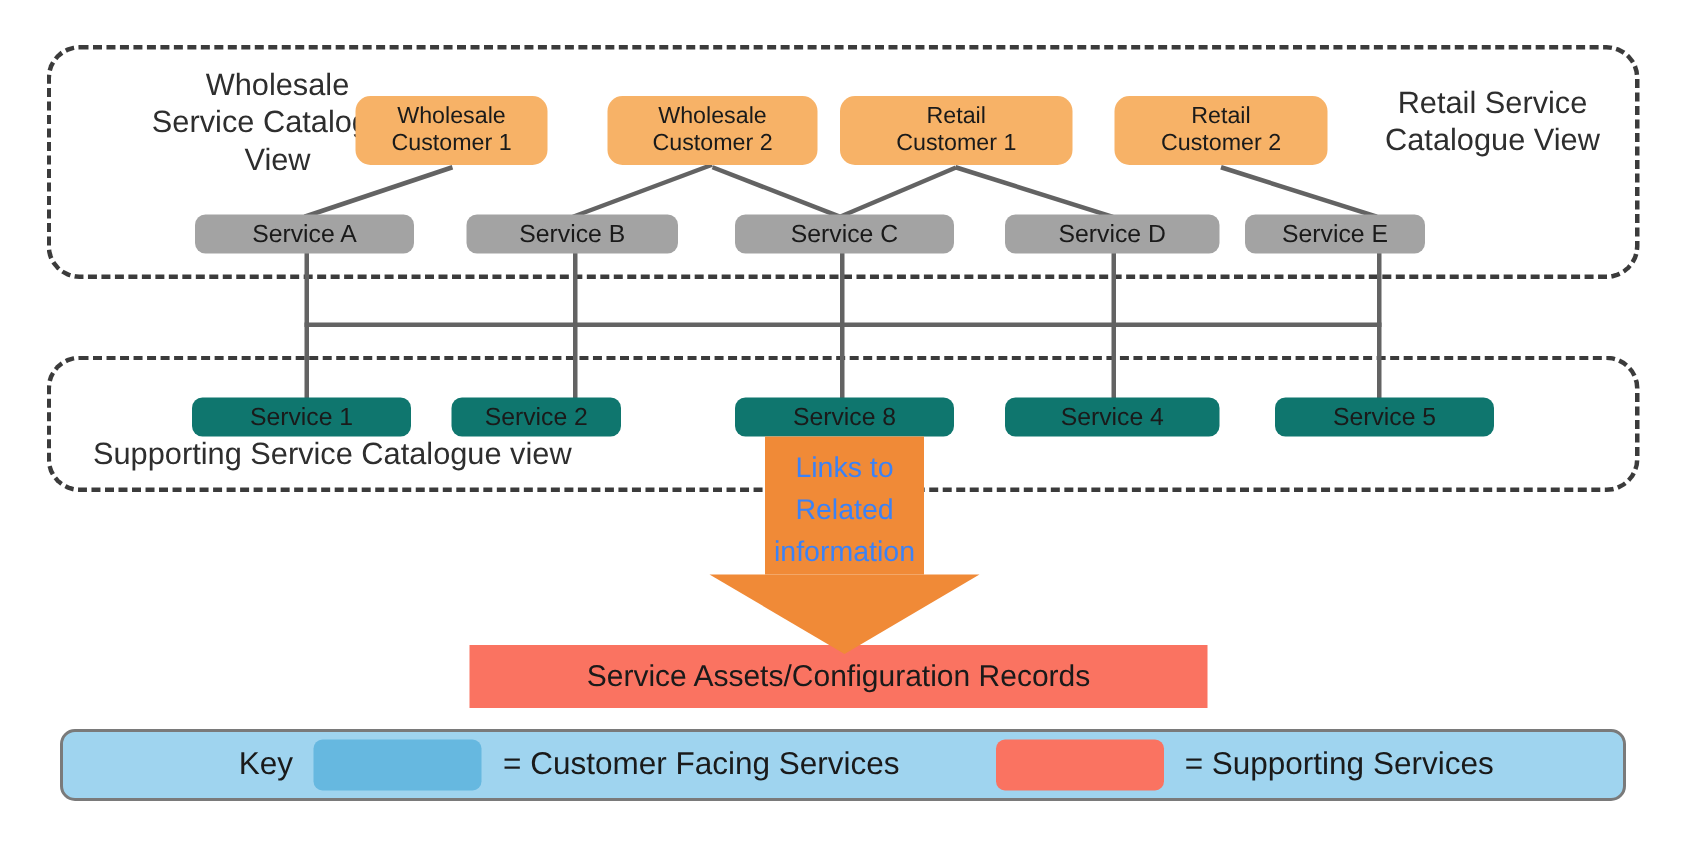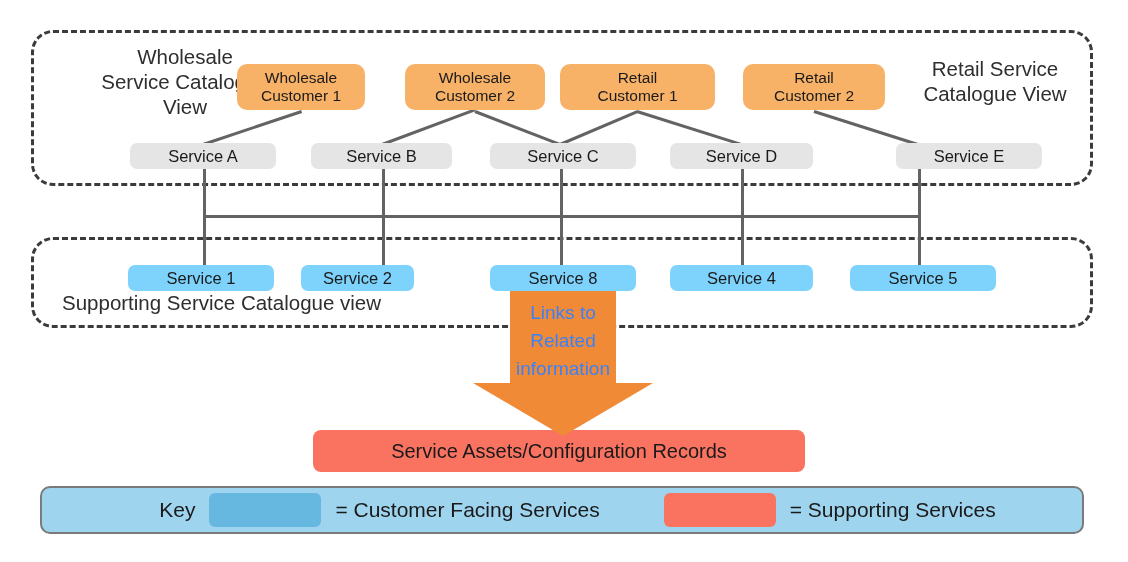--- a/index.html
+++ b/index.html
@@ -56,30 +56,30 @@
     z-index: 5;
     white-space: pre-line;
   }
   .node.customer {
     background: #f7b267;
     border-radius: 10px;
     font-size: 15.5px;
     line-height: 18px;
   }
   .node.cfs {
-    background: #e5e5e5;
+    background: #a3a3a3;
   }
   .node.sup {
-    background: #7dd3fc;
+    background: #0f766e;
   }
   .node.assets {
     background: #f9736040;
     background: #fa7361;
     font-size: 20px;
-    border-radius: 8px;
+    border-radius: 0;
   }
 
   
   .vline {
     position: absolute;
     width: 3px;
     background: #636363;
     z-index: 2;
   }
   .hline {
@@ -207,21 +207,21 @@
 Customer 2</div>
 
   <div class="node cfs" style="left:130px; top:143px; width:146px; height:26px;">Service A</div>
 
   <div class="node cfs" style="left:311px; top:143px; width:141px; height:26px;">Service B</div>
 
   <div class="node cfs" style="left:490px; top:143px; width:146px; height:26px;">Service C</div>
 
   <div class="node cfs" style="left:670px; top:143px; width:143px; height:26px;">Service D</div>
 
-  <div class="node cfs" style="left:896px; top:143px; width:146px; height:26px;">Service E</div>
+  <div class="node cfs" style="left:830px; top:143px; width:120px; height:26px;">Service E</div>
 
   <div class="node sup" style="left:128px; top:265px; width:146px; height:26px;">Service 1</div>
 
   <div class="node sup" style="left:301px; top:265px; width:113px; height:26px;">Service 2</div>
 
   <div class="node sup" style="left:490px; top:265px; width:146px; height:26px;">Service 8</div>
 
   <div class="node sup" style="left:670px; top:265px; width:143px; height:26px;">Service 4</div>
 
   <div class="node sup" style="left:850px; top:265px; width:146px; height:26px;">Service 5</div>

